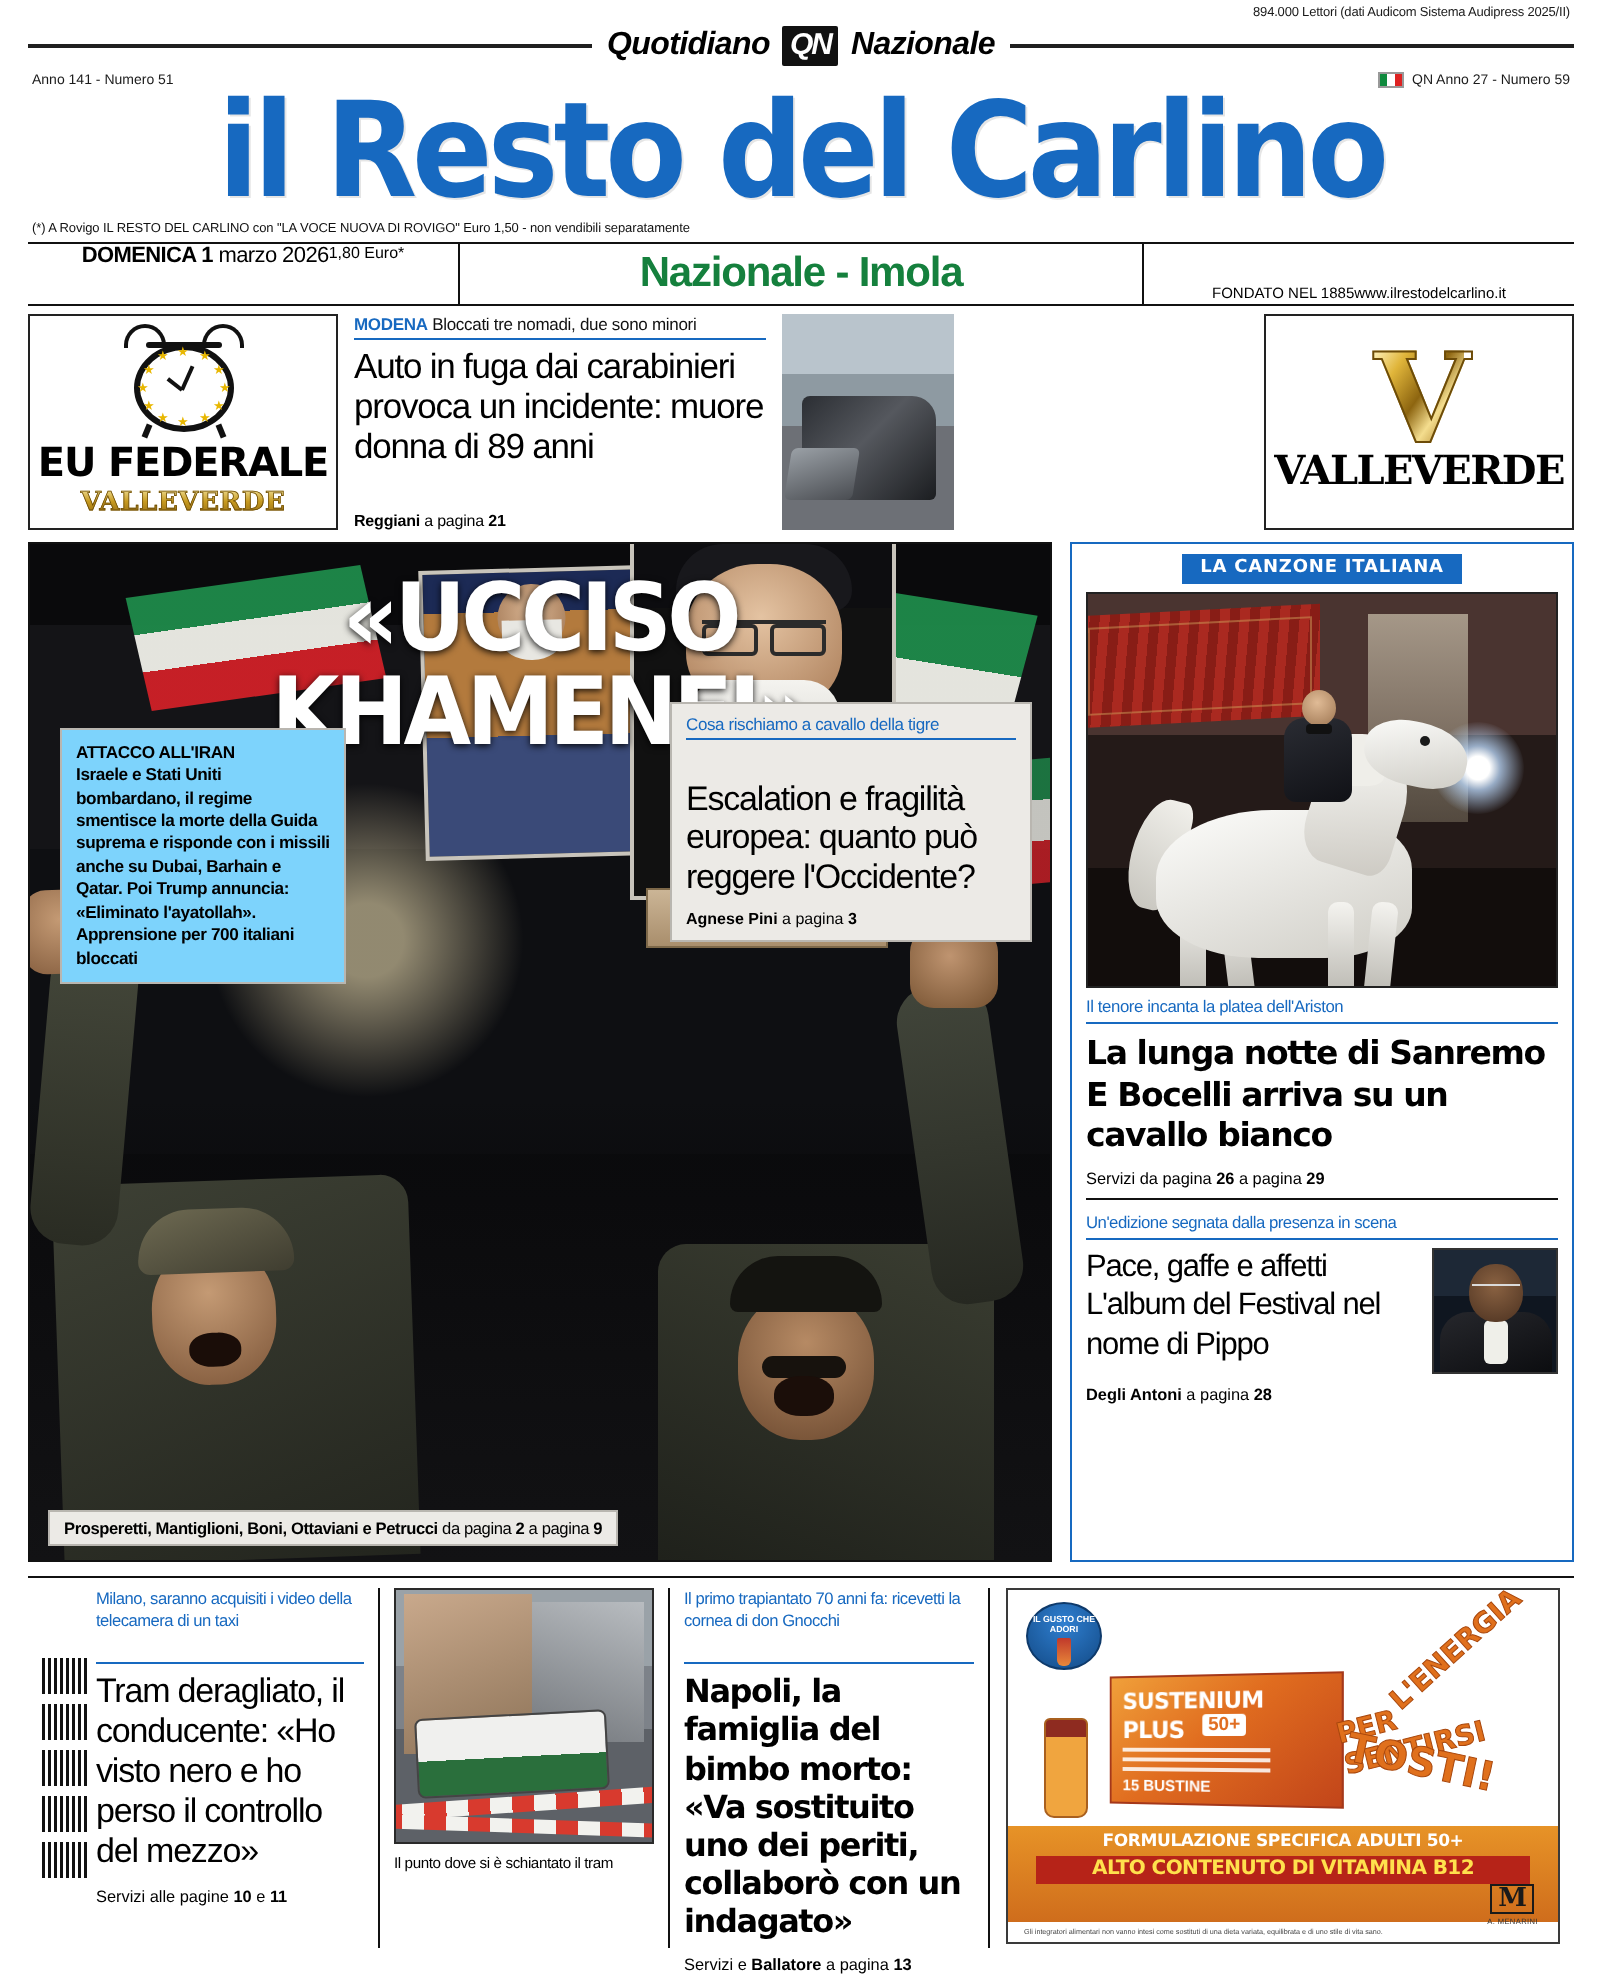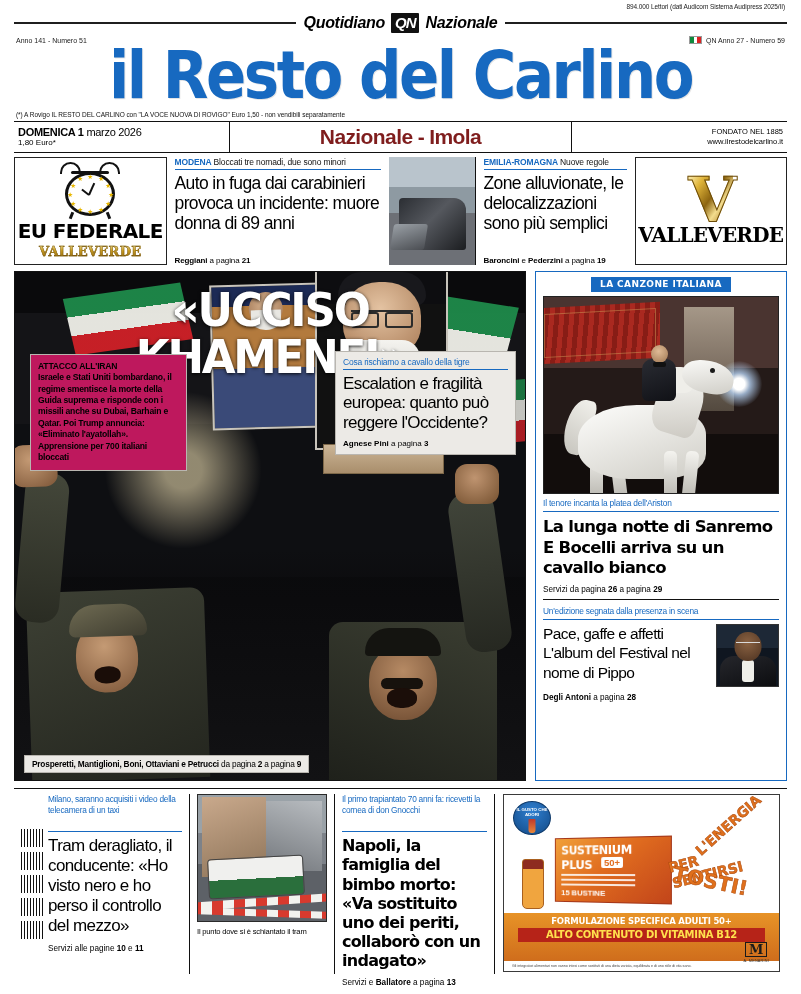--- a/index.html
+++ b/index.html
@@ -33,29 +33,29 @@
     font-family:"DejaVu Sans", sans-serif;
     font-size:66px; font-weight:bold; color:#1769c0;
     letter-spacing:-2.5px; font-stretch:condensed;
     text-shadow:1px 1px 0 rgba(0,0,0,0.10);
   }
   .footnote { font-size:6.5px; padding:4px 2px 3px 2px; color:#111; letter-spacing:-0.05px; }
 
   
   .datebar { display:flex; align-items:stretch; border-top:1.6px solid #111; border-bottom:1.6px solid #111;
              height:32px; }
-  .datebar .cell { display:flex; flex-direction:column; justify-content:center; padding:0 4px; }
+  .datebar .cell { display:flex; flex-direction:row; justify-content:center; padding:0 4px;text-align:right; }
   .db-left  { width:215px; }
   .db-mid   { flex:1; border-left:1px solid #111; border-right:1px solid #111;
               align-items:center; justify-content:center; }
   .db-right { width:215px; align-items:flex-end; text-align:right; }
   .db-date  { font-size:11px; font-weight:bold; letter-spacing:-0.3px; }
   .db-date .light { font-weight:normal; }
   .db-price { font-size:8px; }
-  .db-edition { font-size:21px; font-weight:bold; color:#7f1d1d; letter-spacing:-0.6px; }
+  .db-edition { font-size:21px; font-weight:bold; color:#15803d; letter-spacing:-0.6px; }
   .db-small { font-size:7.5px; line-height:1.35; }
 
   
   .topstrip { display:flex; gap:0; height:108px; margin-top:4px; }
   .ad-box { border:1px solid #222; width:155px; display:flex; align-items:center;
             justify-content:center; flex-direction:column; background:#fff; }
   .strip-mid { flex:1; display:flex; }
   .news-cell { padding:0 8px; display:flex; flex-direction:column; }
   .kicker { font-size:8.5px; border-bottom:1px solid #1769c0; padding-bottom:2px; margin-bottom:3px;
             letter-spacing:-0.15px; white-space:nowrap; }
@@ -182,30 +182,30 @@
   .p2 .arm { position:absolute; right:-6px; top:-130px; width:46px; height:160px;
         background:linear-gradient(to bottom,#41453a,#262821); transform:rotate(-8deg); border-radius:18px; }
   .p2 .fist { position:absolute; right:-2px; top:-158px; width:44px; height:40px; border-radius:12px;
         background:radial-gradient(circle at 45% 35%,#bf9470,#74502f); }
 
   .main-headline { position:absolute; left:0; right:0; top:14px; text-align:center;
     font-family:"DejaVu Sans", sans-serif; font-weight:bold; color:#fff; font-size:47px;
     letter-spacing:-2.4px; line-height:1; text-shadow:0 1px 4px rgba(0,0,0,0.9);
     transform:scaleX(0.93); }
 
-  .box-attack { position:absolute; left:15px; top:82px; width:157px;
-    background:#be185d; border:1px solid #b9b6b0; padding:6px 7px; }
+  .box-attack { position:absolute; left:15px; top:92px; width:143px;
+    background:#7dd3fc; border:1px solid #b9b6b0; padding:6px 7px; }
   .box-attack .t1 { font-size:8.6px; font-weight:bold; line-height:1.33; letter-spacing:-0.2px; }
   .box-attack .t1 .hdr { display:block; }
 
   .box-escal { position:absolute; right:9px; top:79px; width:181px;
     background:#eceae6; border:1px solid #b9b6b0; padding:5px 7px 6px 7px; }
   .box-escal .kick { font-size:8.5px; color:#1769c0; border-bottom:1px solid #1769c0;
     padding-bottom:2px; letter-spacing:-0.2px; }
-  .box-escal .hl { font-size:17px; line-height:1.16; letter-spacing:-0.6px; margin-top:4px; }
+  .box-escal .hl { font-size:17px; line-height:1.16; letter-spacing:-0.6px; margin-top:20px; }
   .box-escal .by { font-size:8px; margin-top:6px; }
 
   .credit-bar { position:absolute; left:9px; bottom:7px; background:#eceae6; border:1px solid #b9b6b0;
     padding:3px 7px; font-size:8.3px; letter-spacing:-0.2px; }
   .credit-bar b { font-weight:bold; }
 
   
   .rc-badge { background:#1769c0; color:#fff; font-size:9px; font-weight:bold; letter-spacing:0.4px;
     padding:2.5px 9px; align-self:center; margin-bottom:4px; font-family:"DejaVu Sans", sans-serif; }
   .rc-photo { height:198px; position:relative; overflow:hidden; border:1px solid #222;
@@ -424,25 +424,20 @@
     <div class="strip-mid">
 
       <div class="news-cell cell-a">
         <div class="kicker"><b>MODENA</b><span class="rest"> Bloccati tre nomadi, due sono minori</span></div>
         <div class="hl-thin">Auto in fuga dai carabinieri provoca un incidente: muore donna di 89 anni</div>
         <div class="byline"><b>Reggiani</b><span> a pagina </span><b>21</b></div>
       </div>
 
       <div class="cell-photo ph ph-crash"></div>
 
-      <div class="news-cell cell-b">
-        <div class="kicker"><b>EMILIA-ROMAGNA</b><span class="rest"> Nuove regole</span></div>
-        <div class="hl-thin">Zone alluvionate, le delocalizzazioni sono più semplici</div>
-        <div class="byline"><b>Baroncini</b><span> e </span><b>Pederzini</b><span> a pagina </span><b>19</b></div>
-      </div>
 
     </div>
 
     <div class="ad-box">
       <div class="vv-v">V</div>
       <div class="vv-word">VALLEVERDE</div>
     </div>
 
   </div>
 

